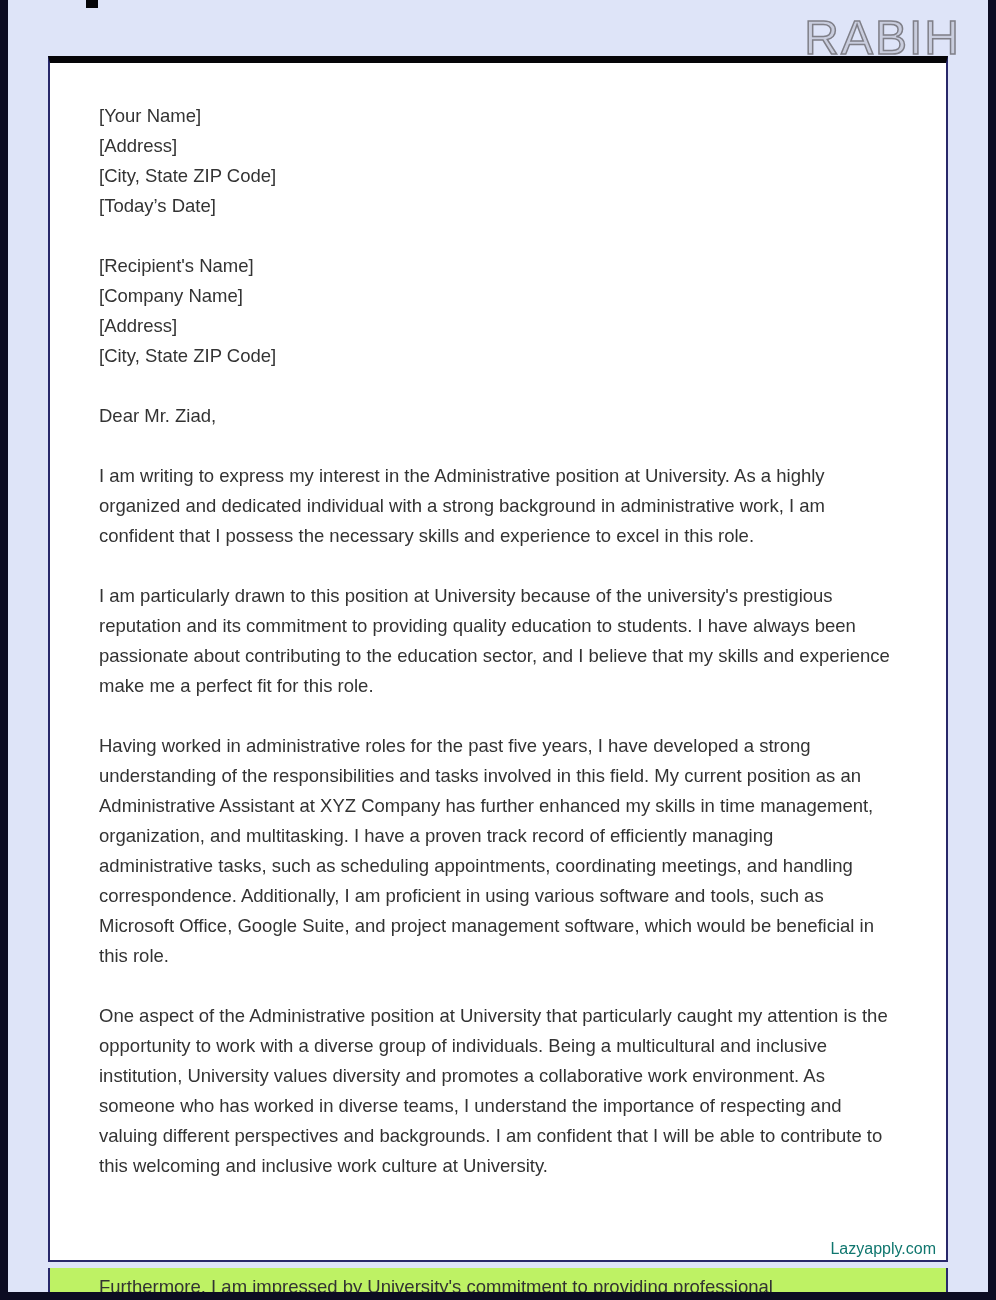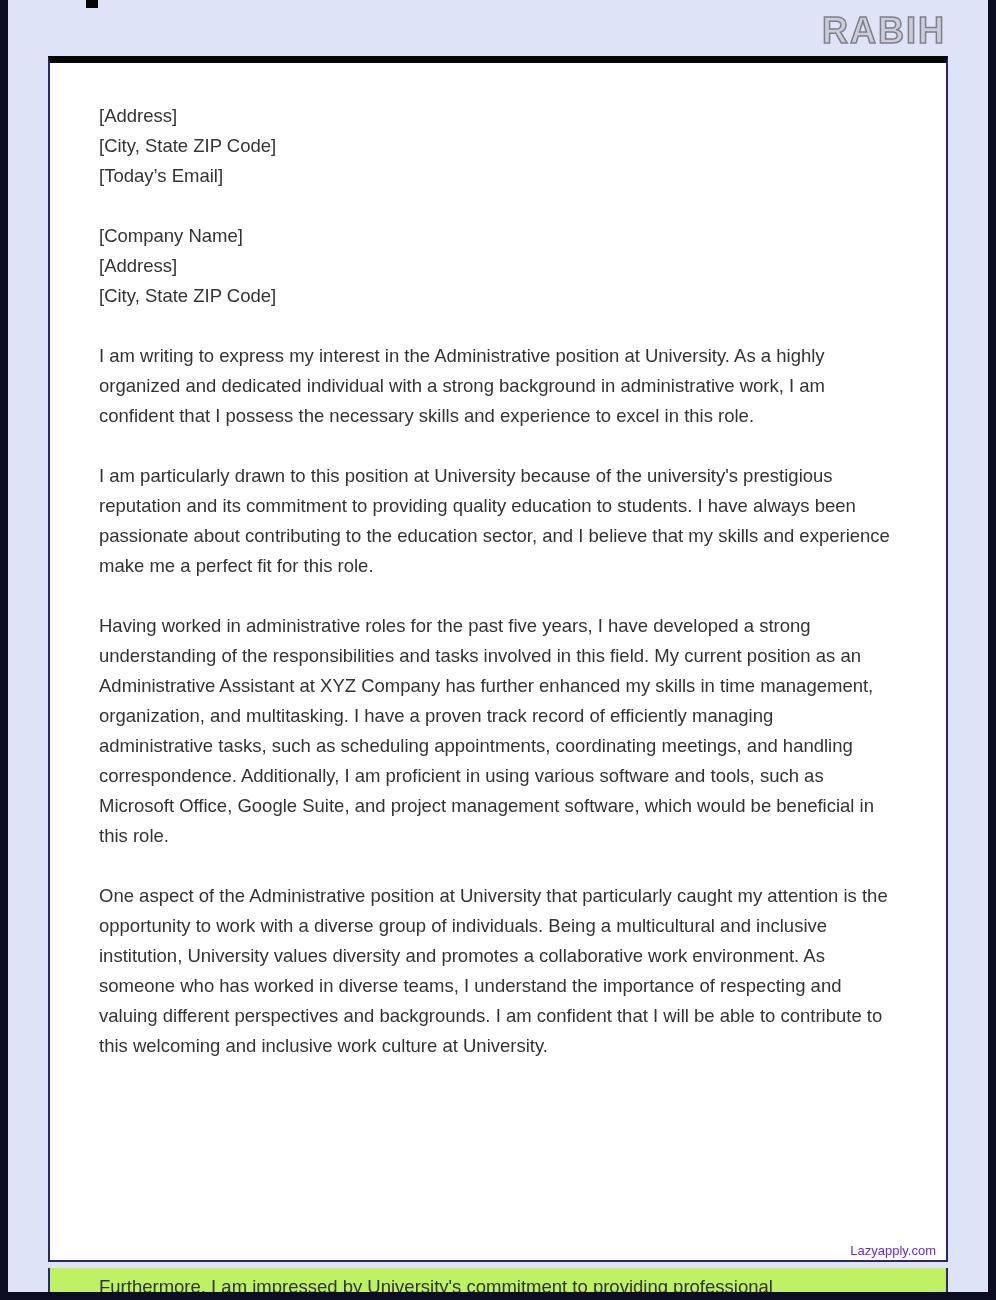--- a/index.html
+++ b/index.html
@@ -17,23 +17,23 @@
   .frame { position: absolute; background: #0c0c22; z-index: 10; }
   .frame-left   { left: 0; top: 0; width: 8px; height: 1300px; }
   .frame-right  { right: 0; top: 0; width: 8px; height: 1300px; }
   .frame-bottom { left: 0; bottom: 0; width: 996px; height: 8px; }
   .top-notch    { position: absolute; left: 86px; top: 0; width: 12px; height: 8px; background: #050508; z-index: 11; }
 
   
   .logo {
     position: absolute;
     top: 10px;
-    right: 50px;
-    font-size: 36px;
-    font-weight: 700;
+    right: 35px;
+    font-size: 48px;
+    font-weight: 400;
     letter-spacing: 2px;
     color: #c9cdde;
     -webkit-text-stroke: 1.5px #7f7f88;
     z-index: 5;
   }
 
   
   .page {
     position: absolute;
     left: 48px;
@@ -52,22 +52,22 @@
     line-height: 30px;
   }
   .block { margin: 0 0 30px 0; }
   .line { height: 30px; }
   .para { margin: 0 0 30px 0; }
 
   .watermark {
     position: absolute;
     right: 10px;
     bottom: 2px;
-    font-size: 13px;
-    color: #6d28d9;
+    font-size: 16px;
+    color: #0f766e;
   }
 
   
   .page2 {
     position: absolute;
     left: 48px;
     top: 1268px;
     width: 900px;
     height: 32px;
     background: #bef264;
@@ -91,31 +91,34 @@
 <div class="frame frame-right"></div>
 <div class="frame frame-bottom"></div>
 <div class="top-notch"></div>
 
 <div class="logo">RABIH</div>
 
 <div class="page">
   <div class="page-content">
 
     <div class="block">
+        <div class="line">[Your Name]</div>
         <div class="line">[Address]</div>
         <div class="line">[City, State ZIP Code]</div>
-        <div class="line">[Today’s Email]</div>
+        <div class="line">[Today’s Date]</div>
       </div>
 
     <div class="block">
+        <div class="line">[Recipient's Name]</div>
         <div class="line">[Company Name]</div>
         <div class="line">[Address]</div>
         <div class="line">[City, State ZIP Code]</div>
       </div>
 
+    <div class="block">Dear Mr. Ziad,</div>
 
     <div>
         <p class="para">I am writing to express my interest in the Administrative position at University. As a highly organized and dedicated individual with a strong background in administrative work, I am confident that I possess the necessary skills and experience to excel in this role.</p>
         <p class="para">I am particularly drawn to this position at University because of the university's prestigious reputation and its commitment to providing quality education to students. I have always been passionate about contributing to the education sector, and I believe that my skills and experience make me a perfect fit for this role.</p>
         <p class="para">Having worked in administrative roles for the past five years, I have developed a strong understanding of the responsibilities and tasks involved in this field. My current position as an Administrative Assistant at XYZ Company has further enhanced my skills in time management, organization, and multitasking. I have a proven track record of efficiently managing administrative tasks, such as scheduling appointments, coordinating meetings, and handling correspondence. Additionally, I am proficient in using various software and tools, such as Microsoft Office, Google Suite, and project management software, which would be beneficial in this role.</p>
         <p class="para">One aspect of the Administrative position at University that particularly caught my attention is the opportunity to work with a diverse group of individuals. Being a multicultural and inclusive institution, University values diversity and promotes a collaborative work environment. As someone who has worked in diverse teams, I understand the importance of respecting and valuing different perspectives and backgrounds. I am confident that I will be able to contribute to this welcoming and inclusive work culture at University.</p>
       </div>
 
   </div>
 

